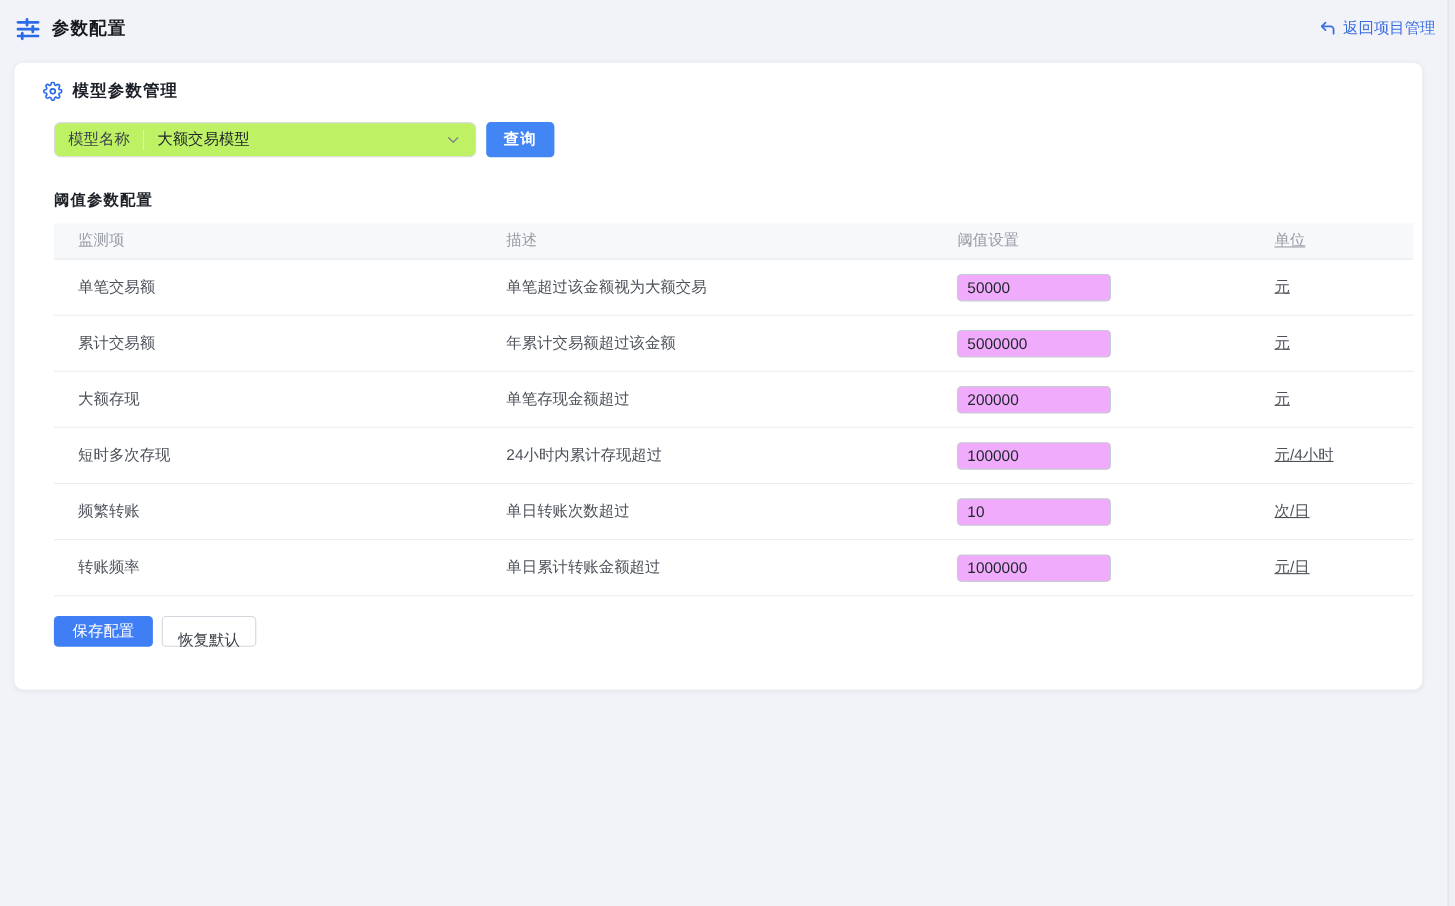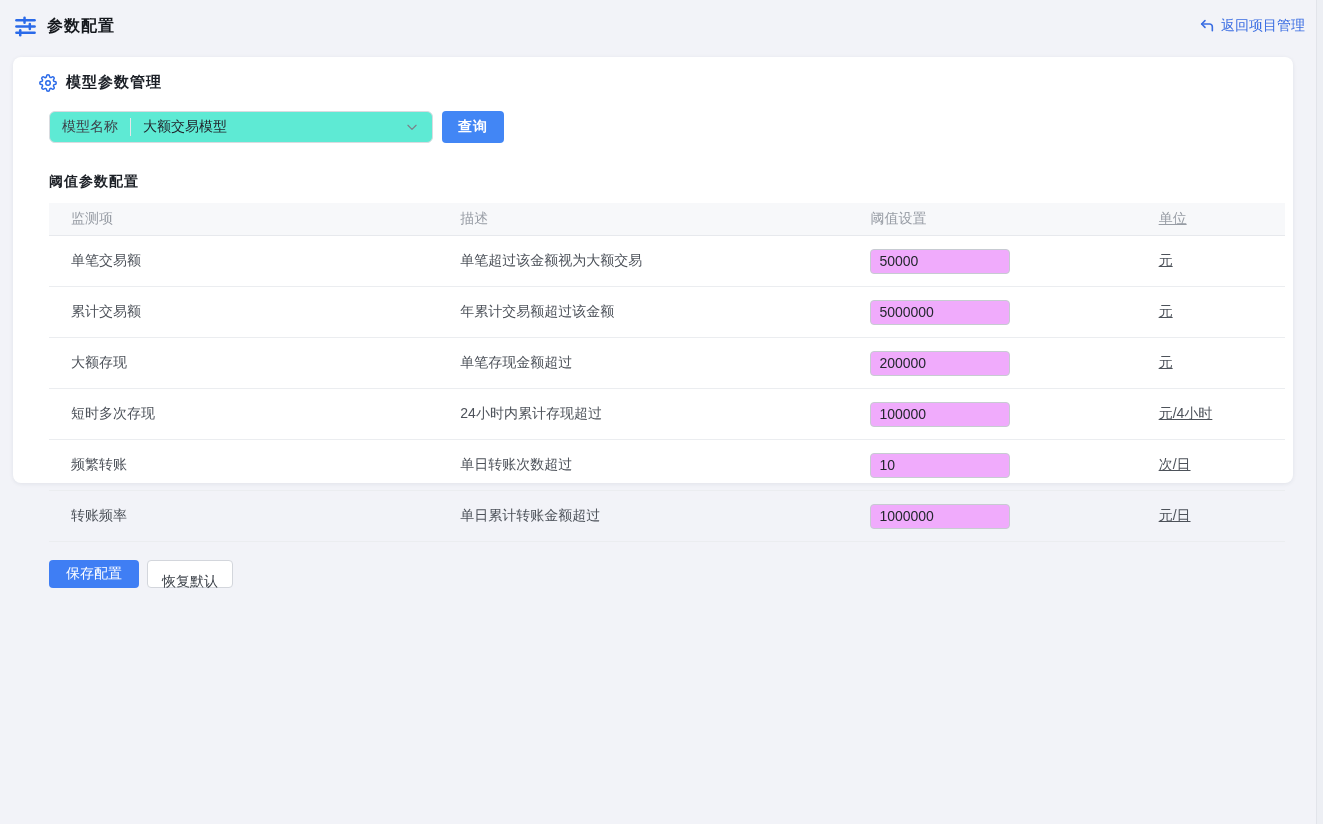--- a/index.html
+++ b/index.html
@@ -23,36 +23,36 @@
   .back-link {
     display:flex; align-items:center; gap:6px;
     color:#3a6de2; font-size:14px; font-weight:normal;
     cursor:pointer; text-decoration:none;
   }
   .undo-ic { width:16px; height:16px; }
 
   
   .card {
     position:absolute; left:13px; top:57px;
-    width:1280px; height:426px;
+    width:1280px; height:570px;
     background:#ffffff;
     border-radius:8px;
     box-shadow:0 1px 4px rgba(30,40,70,.08);
     padding:16px 23px 0 23px;
   }
   .card-title-row { display:flex; align-items:center; gap:9px; margin-left:3px; }
   .gear-ic { width:18px; height:18px; color:#2a6ae9; }
   .card-title { font-size:15px; font-weight:bold; color:#1b1f26; letter-spacing:1px; }
 
   
   .filter-row { display:flex; align-items:center; margin:19px 0 0 13px; }
   .select-box {
     width:384px; height:32px;
     border:1px solid #d9dbe0; border-radius:6px;
-    background:#5eead4;
+    background:#bef264;
     display:flex; align-items:center;
     font-size:14px; cursor:pointer;
   }
   .select-label { color:#3d424a; padding:0 12px; white-space:nowrap; }
   .select-divider { width:1px; height:18px; background:#e5e6ea; }
   .select-value { flex:1; color:#22262d; padding:0 12px; }
   .chevron-ic { width:14px; height:14px; color:#7b8089; margin-right:13px; flex:none; }
   .btn-query {
     margin-left:9px; height:32px; padding:0 16px;
     background:#4286f5; color:#fff; font-size:14px;

